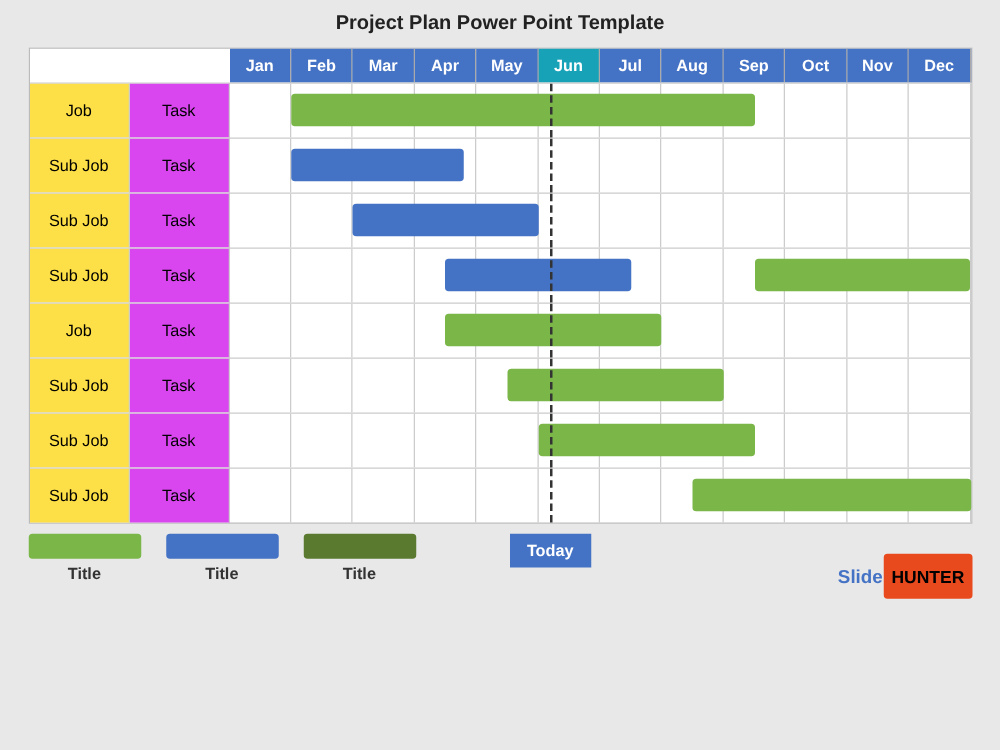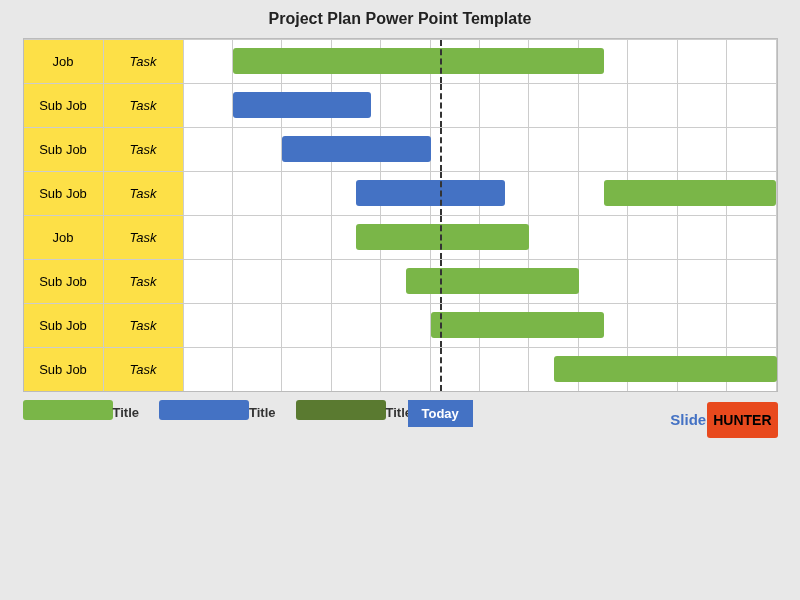--- a/index.html
+++ b/index.html
@@ -77,22 +77,21 @@
       background: #fde047;
     }
     .label-task {
       width: 80px;
       min-width: 80px;
       display: flex;
       align-items: center;
       justify-content: center;
       font-size: 13px;
       border-right: 1px solid #ccc;
-      background: #fde047;
-      font-style: italic;
+      background: #d946ef;
     }
     .gantt-cells {
       flex: 1;
       display: flex;
       position: relative;
     }
     .month-col {
       flex: 1;
       border-right: 1px solid #ccc;
       height: 100%;
@@ -109,21 +108,21 @@
     .today-line {
       position: absolute;
       top: 0;
       bottom: 0;
       width: 2px;
       border-left: 2px dashed #333;
       z-index: 10;
     }
     .legend-item {
       display: flex;
-      flex-direction: row;
+      flex-direction: column;
       align-items: center;
       margin-right: 10px;
     }
     .legend-bar {
       height: 20px;
       width: 90px;
       border-radius: 3px;
       margin-bottom: 4px;
     }
     .legend-label {
@@ -146,20 +145,34 @@
 </head>
 <body>
 
 <div class="page">
   <div class="title">Project Plan Power Point Template</div>
 
   <div class="gantt-container">
 
     <div class="gantt-header">
       <div class="row-labels"></div>
+      <div class="months-row" id="months-row">
+          <div class="month-cell blue">Jan</div>
+          <div class="month-cell blue">Feb</div>
+          <div class="month-cell blue">Mar</div>
+          <div class="month-cell blue">Apr</div>
+          <div class="month-cell blue">May</div>
+          <div class="month-cell teal">Jun</div>
+          <div class="month-cell blue">Jul</div>
+          <div class="month-cell blue">Aug</div>
+          <div class="month-cell blue">Sep</div>
+          <div class="month-cell blue">Oct</div>
+          <div class="month-cell blue">Nov</div>
+          <div class="month-cell blue">Dec</div>
+        </div>
     </div>
 
     <div class="gantt-body" id="gantt-body">
         <div class="gantt-row">
           <div class="label-job">Job</div>
           <div class="label-task">Task</div>
           <div class="gantt-cells">
             <div class="month-col"></div>
             <div class="month-col"></div>
             <div class="month-col"></div>

